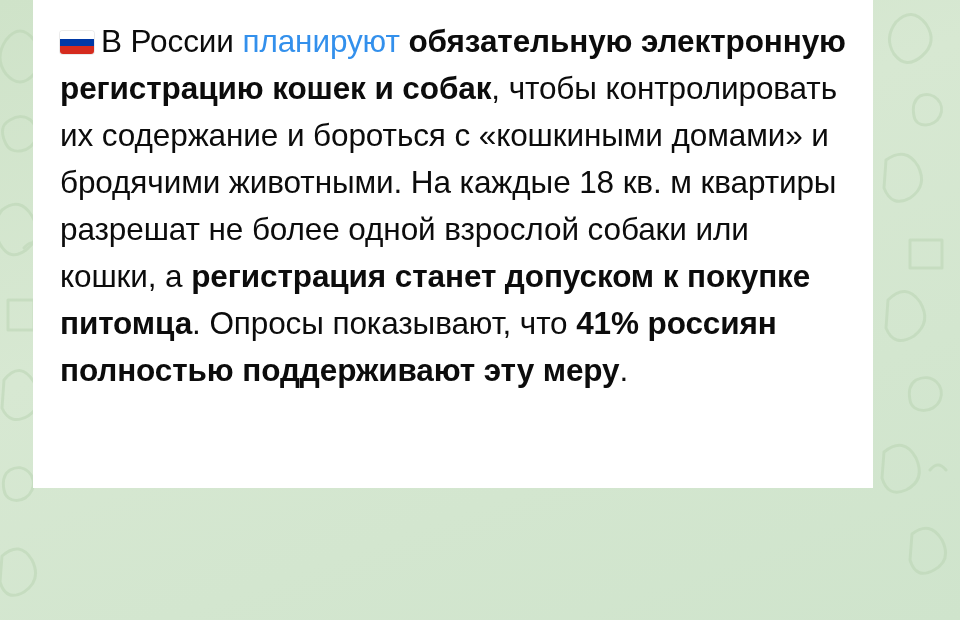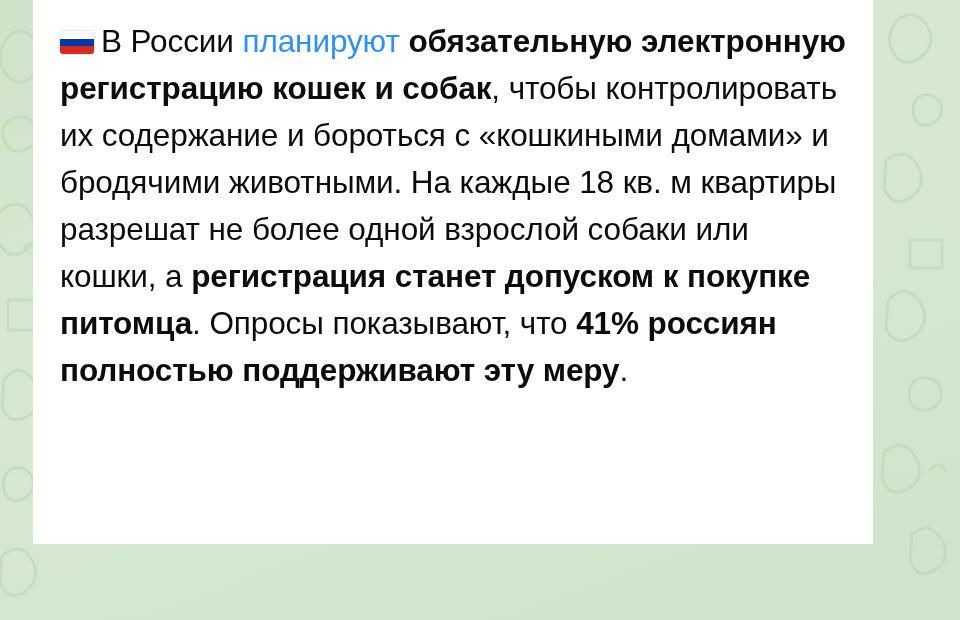--- a/index.html
+++ b/index.html
@@ -28,21 +28,21 @@
     pointer-events: none;
   }
   .pattern svg { display: block; width: 100%; height: 100%; }
 
   
   .bubble {
     position: absolute;
     left: 33px;
     top: 0;
     width: 840px;
-    height: 544px;
+    height: 488px;
     background: #ffffff;
     box-sizing: border-box;
     padding: 18px 22px 10px 27px;
   }
   .msg-text {
     font-size: 31.5px;
     line-height: 47px;
     color: #0c0c0c;
     letter-spacing: -0.1px;
     font-weight: 400;

